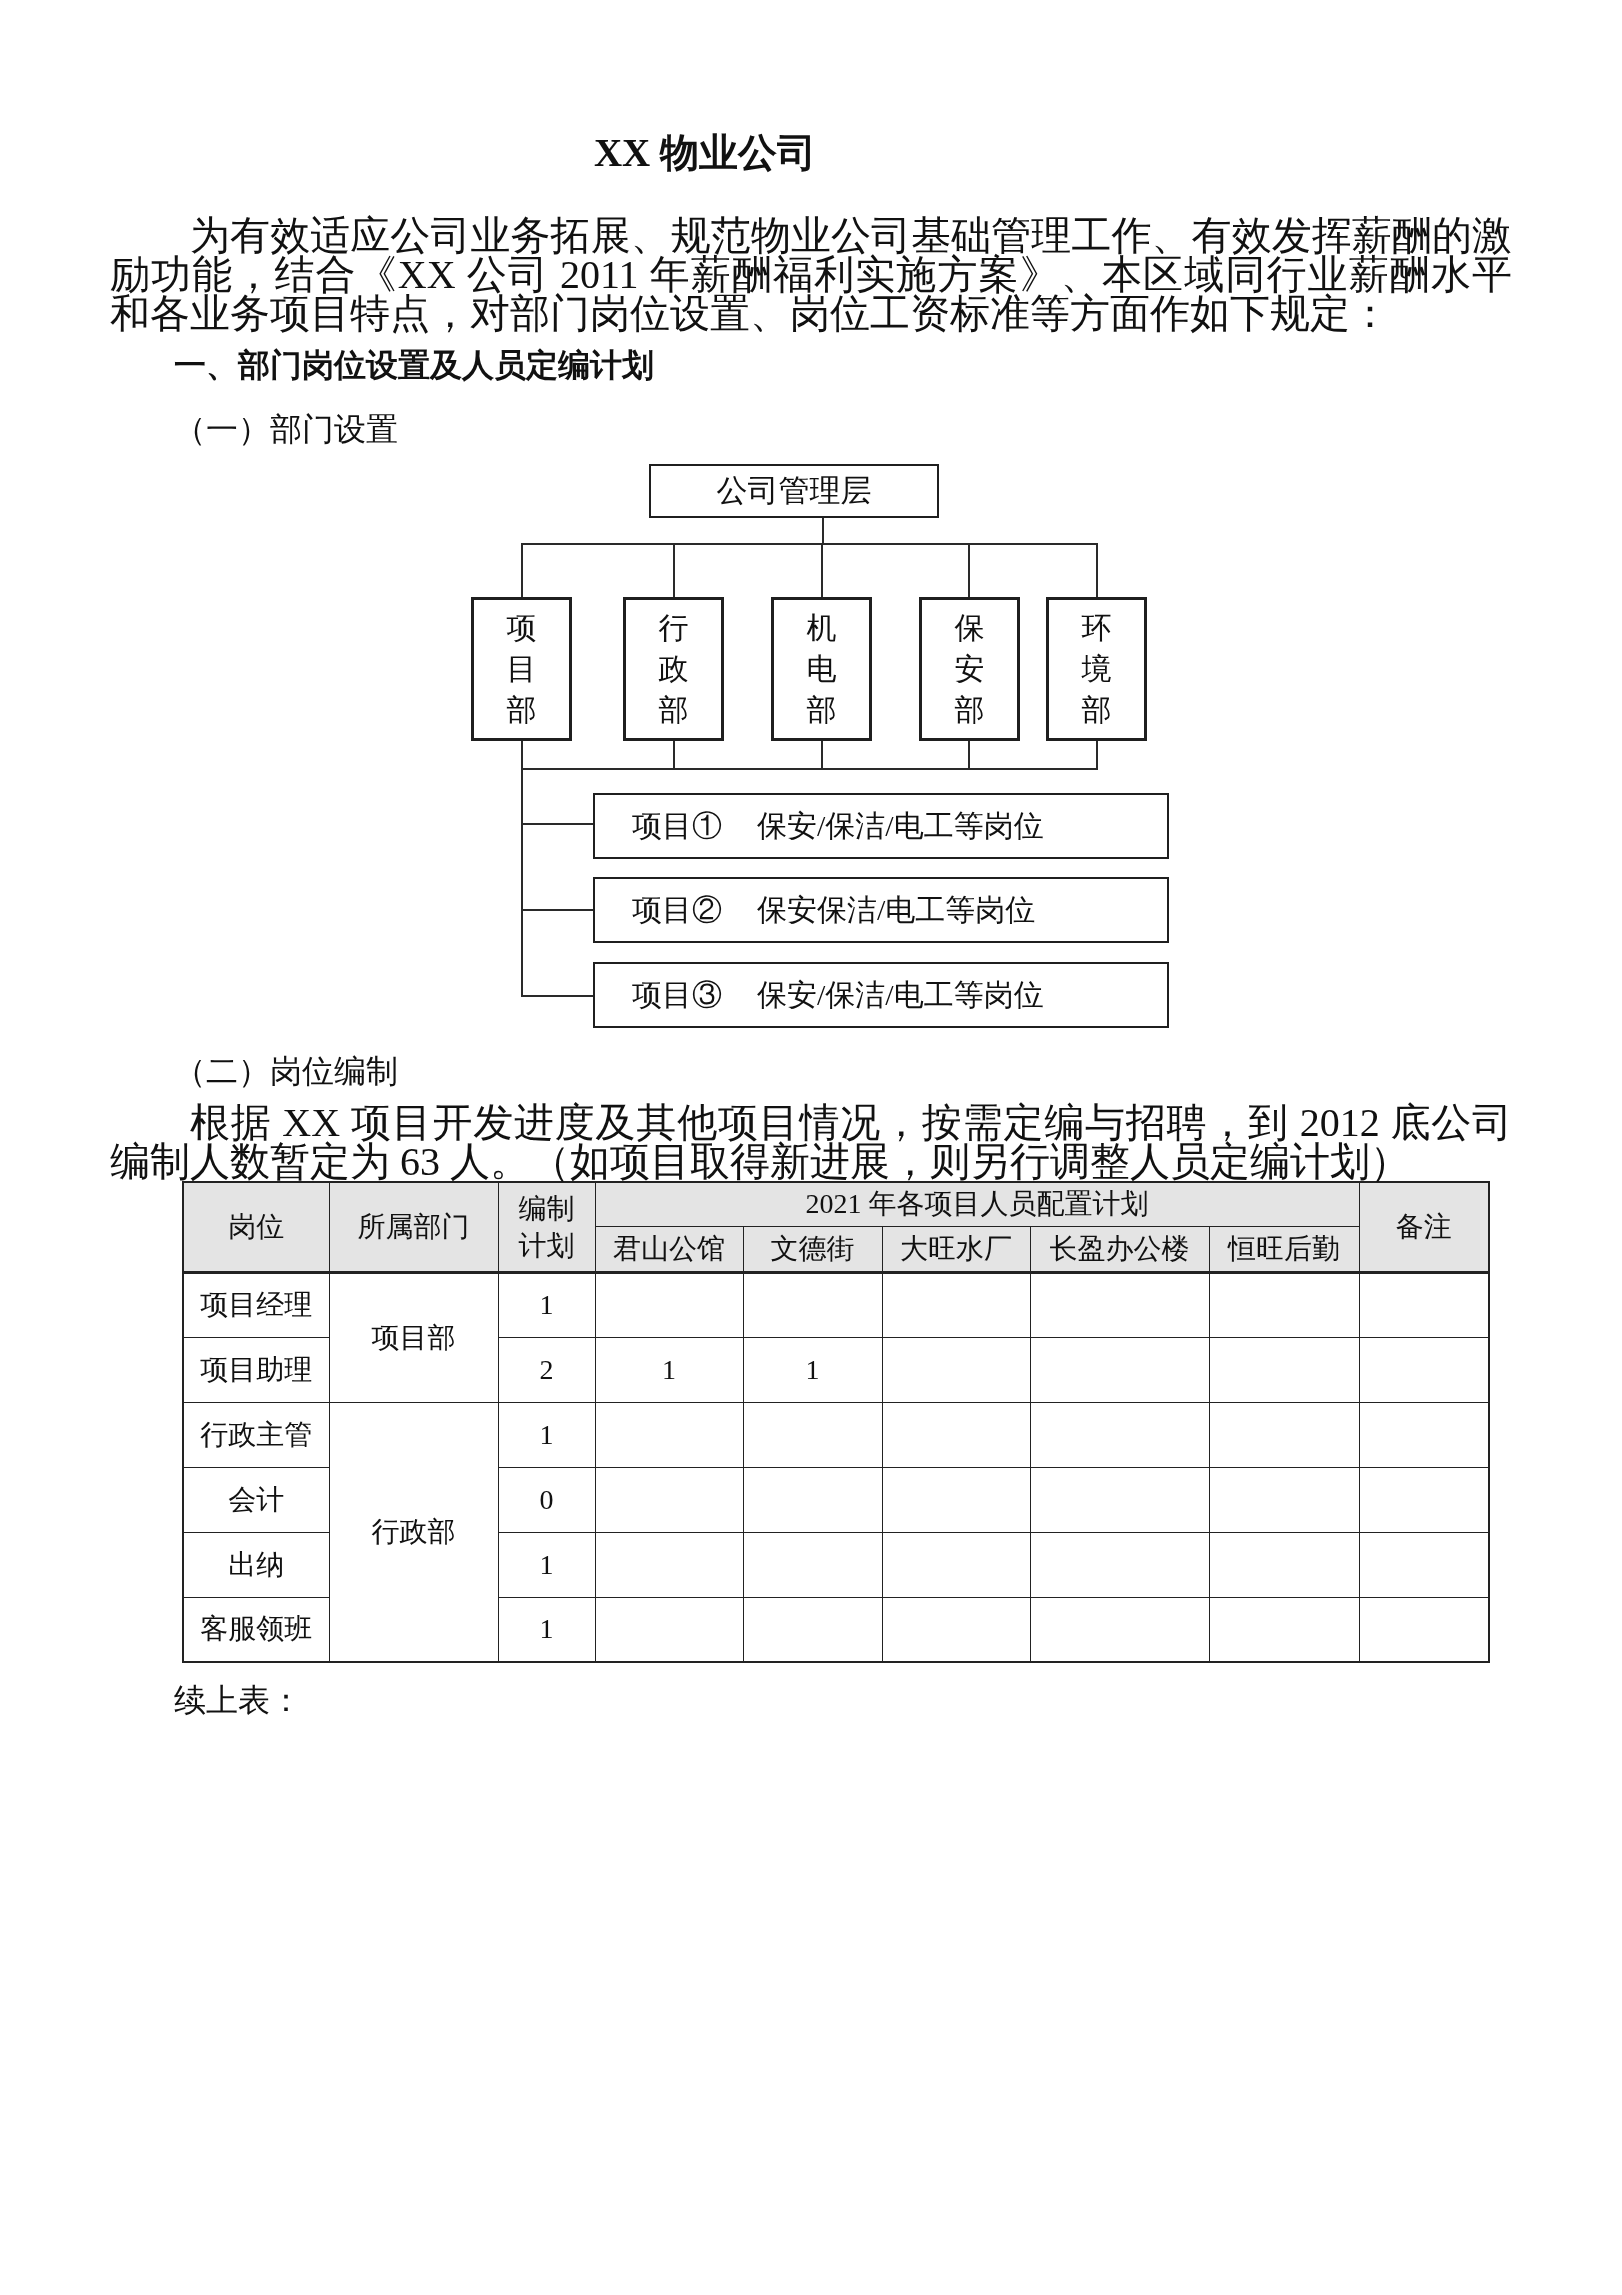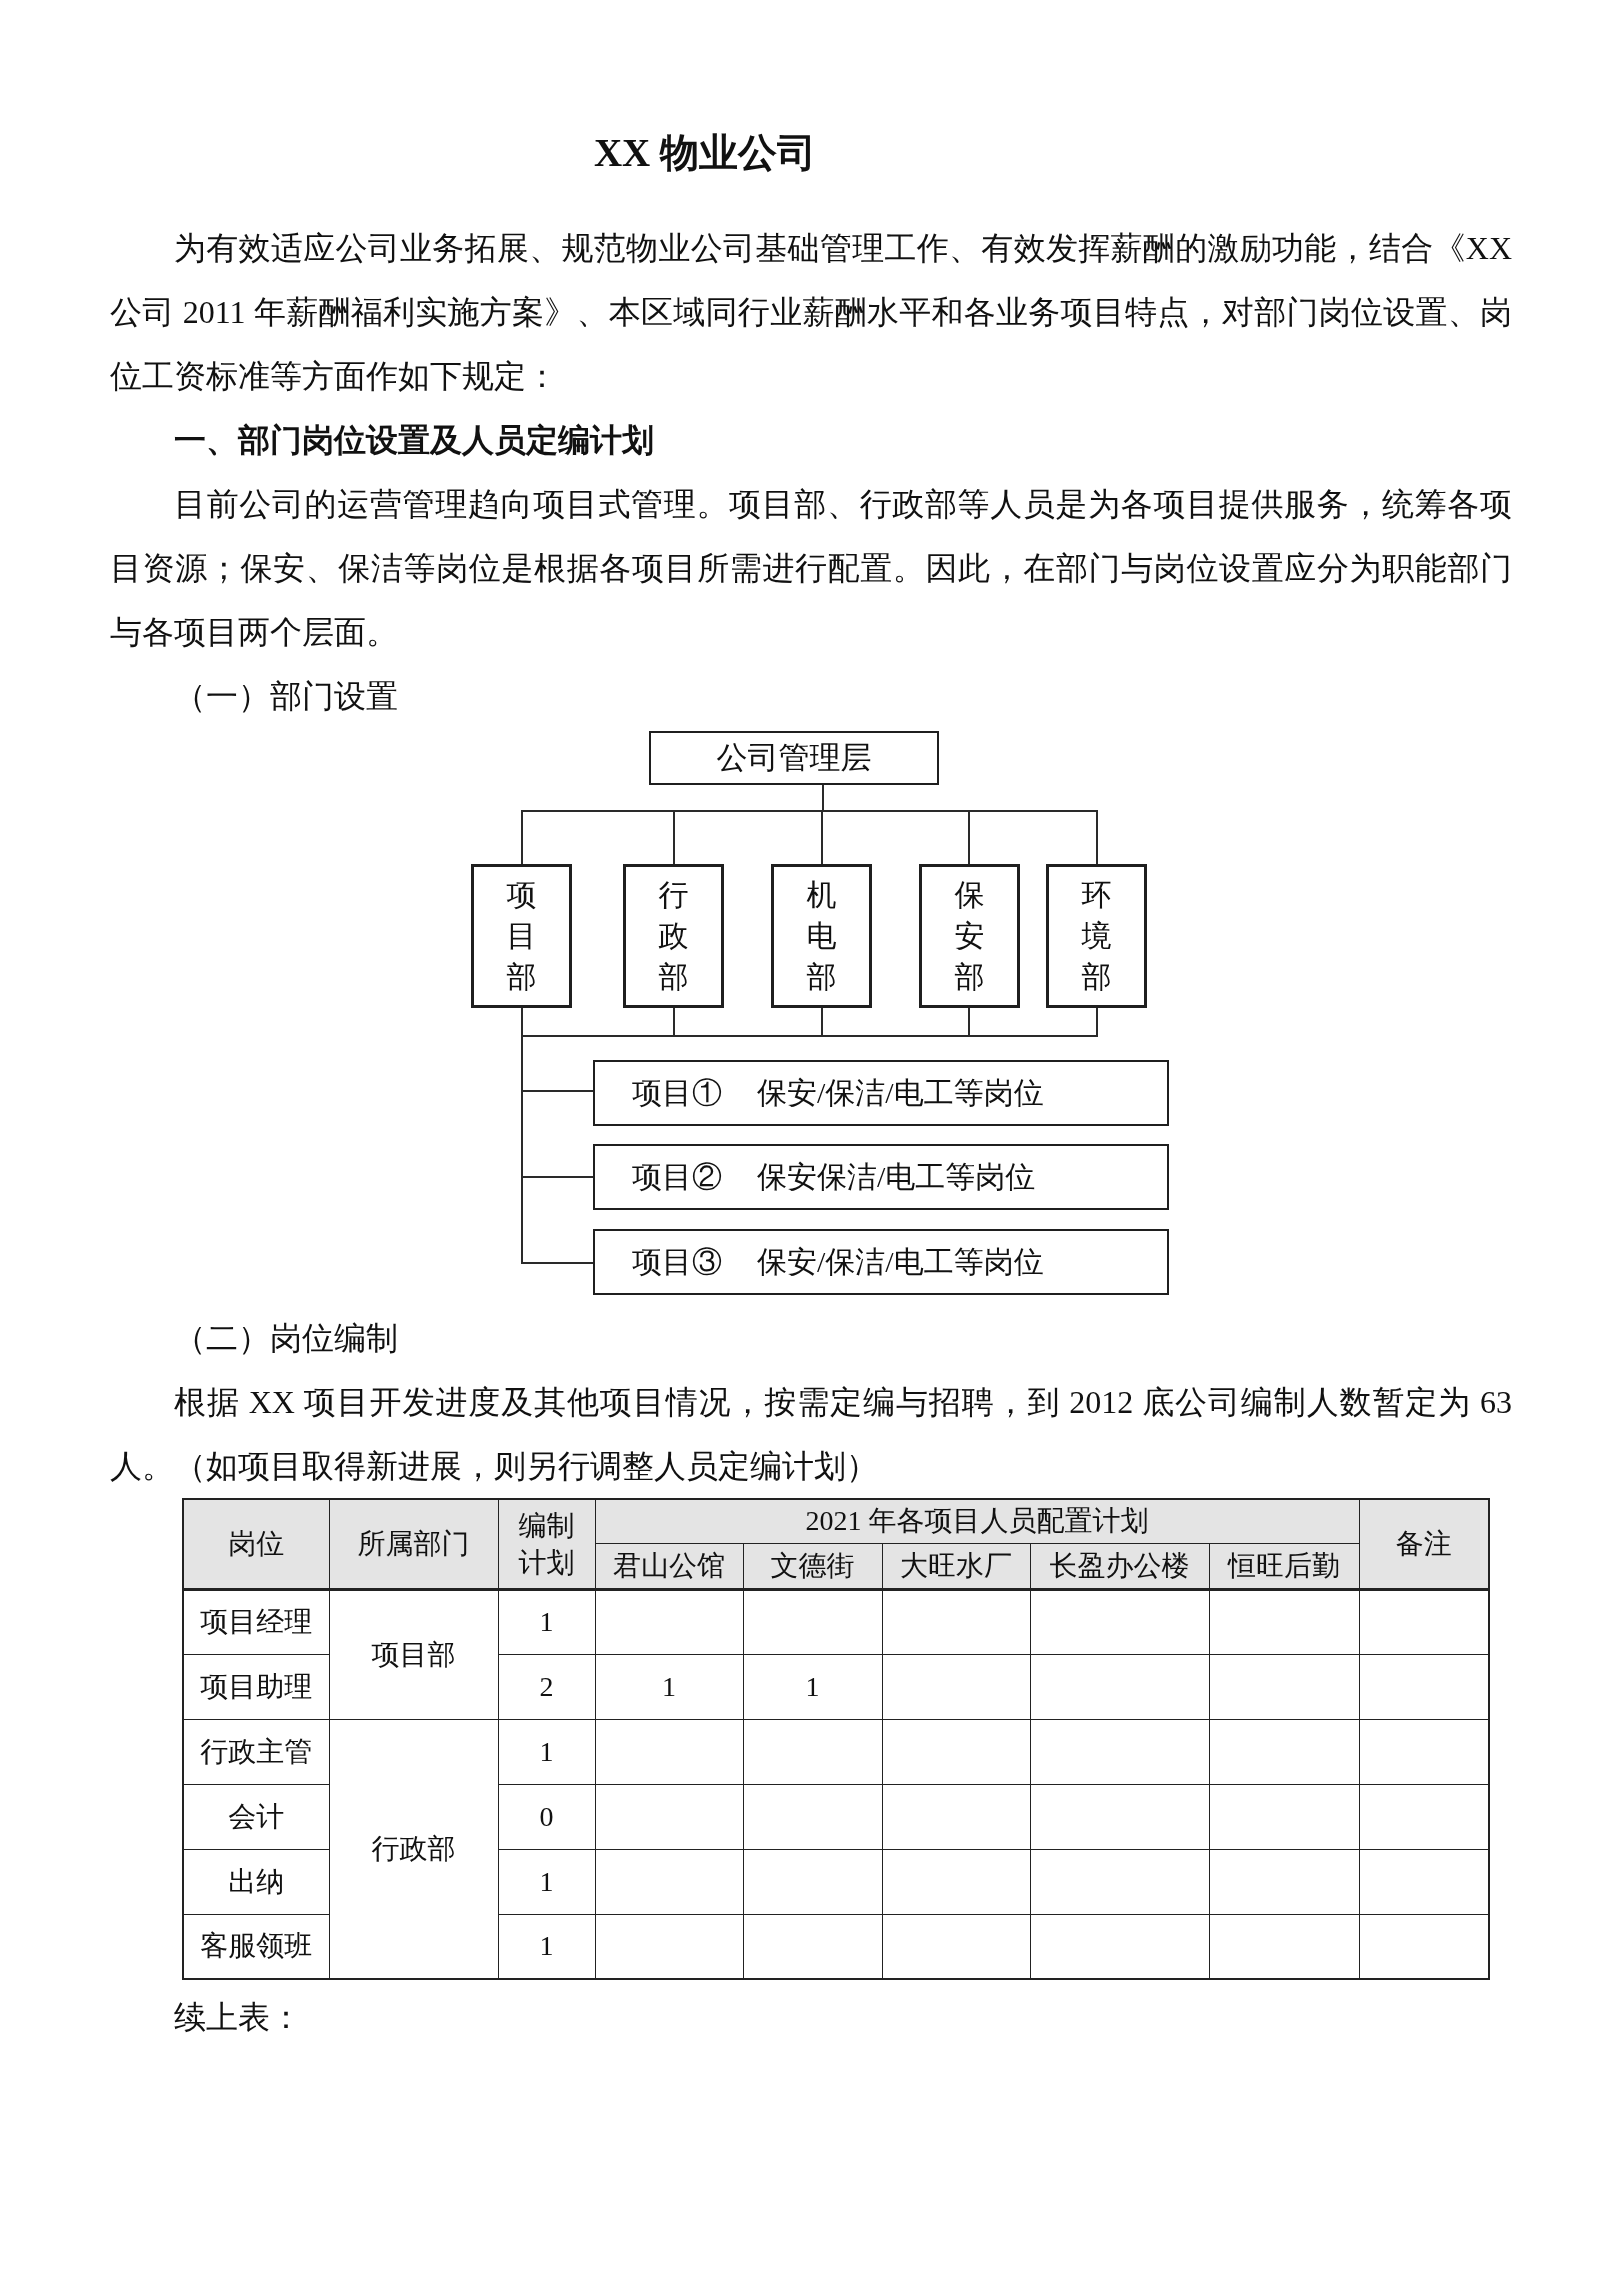--- a/index.html
+++ b/index.html
@@ -17,21 +17,21 @@
   .doc-title {
     margin-top: 127px; text-align: center;
     font-size: 39px; font-weight: 700; line-height: 52px;
     position: relative; left: -106px;
   }
   .doc-subtitle {
     margin-top: 44px; text-align: center;
     font-size: 39px; font-weight: 700; line-height: 52px;
     position: relative; left: 17px;
   }
-  .para { font-size: 32px; line-height: 64px; text-align: justify; text-indent: 2em; }
+  .para { font-size: 40px; line-height: 39px; text-align: justify; text-indent: 2em; }
   .p-intro { margin-top: 37px; }
   .h-section { font-size: 32px; line-height: 64px; font-weight: 700; text-indent: 2em; }
   .p-plain { font-size: 32px; line-height: 64px; text-indent: 2em; }
 
   
   .chart { position: relative; width: 100%; height: 568px; }
   .obox { position: absolute; background: #ffffff; }
   .topbox {
     left: 539px; top: 2.5px; width: 290px; height: 54px;
     border: 2.5px solid #1f1f1f;
@@ -78,21 +78,20 @@
 <body>
 
 <div class="page">
 
   <div class="doc-title">XX 物业公司</div>
 
   <p class="para p-intro">为有效适应公司业务拓展、规范物业公司基础管理工作、有效发挥薪酬的激励功能，结合《XX 公司 2011 年薪酬福利实施方案》、本区域同行业薪酬水平和各业务项目特点，对部门岗位设置、岗位工资标准等方面作如下规定：</p>
 
   <div class="h-section">一、部门岗位设置及人员定编计划</div>
 
-  <p class="para">目前公司的运营管理趋向项目式管理。项目部、行政部等人员是为各项目提供服务，统筹各项目资源；保安、保洁等岗位是根据各项目所需进行配置。因此，在部门与岗位设置应分为职能部门与各项目两个层面。</p>
 
   <div class="p-plain">（一）部门设置</div>
 
   <div class="chart">
 
     <div class="obox topbox">
       <span>公司管理层</span>
     </div>
 
     <div class="l" style="left:712px; top:57px; width:1.7px; height:25px;"></div>

